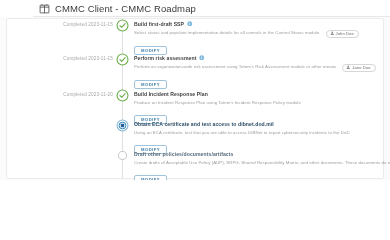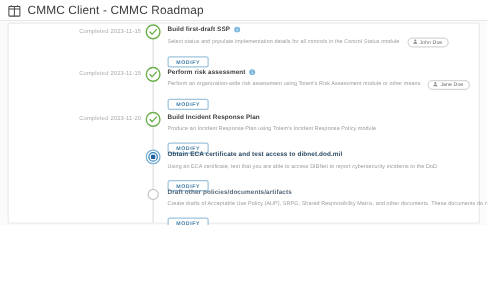--- a/index.html
+++ b/index.html
@@ -17,20 +17,21 @@
 
   
   #app-header {
     height: 17px;
     display: flex;
     align-items: center;
     padding: 0 0 0 6px;
     background: #ffffff;
     border-bottom: 1px solid #e8e8e8;
     box-sizing: border-box;
+    margin-left: 33px;
   }
   #header-icon {
     width: 11px;
     height: 11px;
     flex: 0 0 auto;
     margin-right: 5px;
     display: block;
   }
   #header-title {
     font-size: 9.5px;

